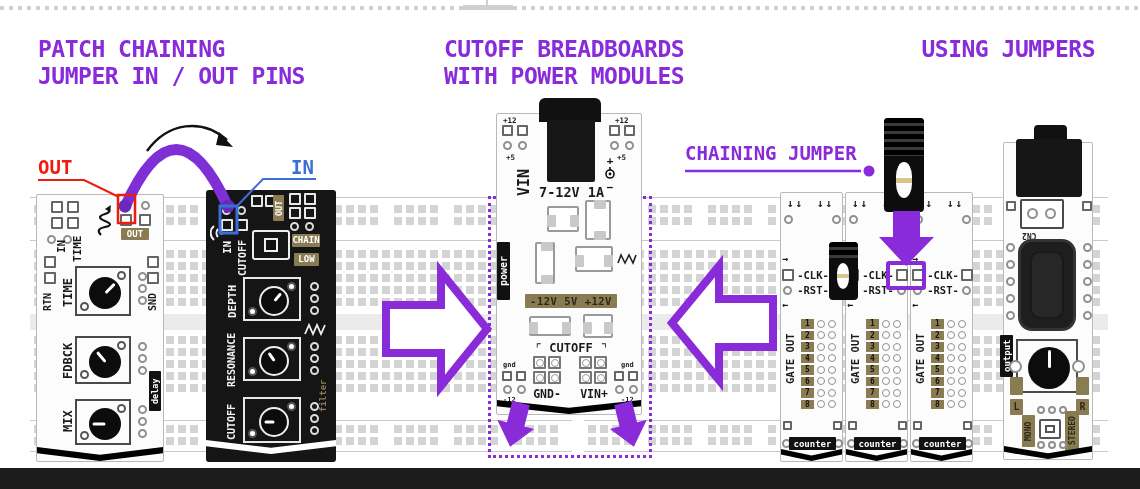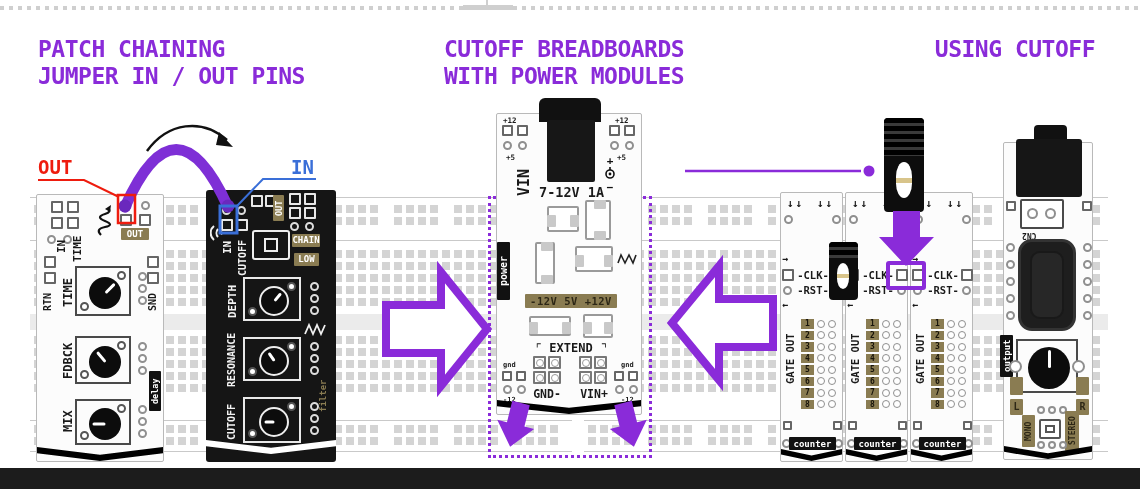--- a/index.html
+++ b/index.html
@@ -94,25 +94,26 @@
 
   <div class="hd toptext" style="left:38px;top:36px;">
     <div>PATCH CHAINING</div>
     <div>JUMPER IN / OUT PINS</div>
   </div>
   <div class="hd hd-c toptext" style="left:420px;top:36px;width:288px;">
     <div>CUTOFF BREADBOARDS</div>
     <div>WITH POWER MODULES</div>
   </div>
   <div class="hd hd-r toptext" style="left:780px;top:36px;width:315px;">
-    <div>USING CUTOFF</div>
+    <div>USING JUMPERS</div>
   </div>
 
   <div class="lbl toptext" style="left:38px;top:158px;color:var(--red);">OUT</div>
   <div class="lbl toptext" style="left:291px;top:158px;color:var(--blue);">IN</div>
+  <div class="lbl toptext" style="left:685px;top:144px;color:var(--purple);">CHAINING JUMPER</div>
 
   <div class="board" style="left:30px;width:542px;">
     <div class="bline" style="top:5px;"></div>
     <div class="rail" style="top:13px;"></div>
     <div class="bline" style="top:48px;"></div>
     <div class="grid" style="top:58px;height:58px;"></div>
     <div class="channel"></div>
     <div class="grid" style="top:144px;height:58px;"></div>
     <div class="bline" style="top:228px;"></div>
     <div class="rail" style="top:233px;"></div>
@@ -323,21 +324,21 @@
     <div class="tan tan-d" style="left:28px;top:180px;width:92px;height:14px;font-size:10.5px;line-height:14px;letter-spacing:0.5px;">-12V 5V +12V</div>
     <div class="comp" style="left:32px;top:202px;width:42px;height:20px;">
         <div class="cpad" style="left:-2px;top:4px;width:9px;height:12px;"></div>
         <div class="cpad" style="right:-2px;top:4px;width:9px;height:12px;"></div>
       </div>
     <div class="comp" style="left:86px;top:200px;width:30px;height:24px;">
         <div class="cpad" style="left:-2px;top:6px;width:9px;height:12px;"></div>
         <div class="cpad" style="right:-2px;top:6px;width:9px;height:12px;"></div>
       </div>
 
-    <div class="vlabel" style="left:34px;top:227px;width:80px;font-size:12px;">⌜ EXTEND ⌝</div>
+    <div class="vlabel" style="left:34px;top:227px;width:80px;font-size:12px;">⌜ CUTOFF ⌝</div>
     <div class="hsq" style="left:36px;top:242px;"></div>
     <div class="hsq" style="left:51px;top:242px;"></div>
     <div class="hsq" style="left:36px;top:257px;"></div>
     <div class="hsq" style="left:51px;top:257px;"></div>
     <div class="hsq" style="left:82px;top:242px;"></div>
     <div class="hsq" style="left:97px;top:242px;"></div>
     <div class="hsq" style="left:82px;top:257px;"></div>
     <div class="hsq" style="left:97px;top:257px;"></div>
     <div class="vlabel" style="left:33px;top:273px;width:34px;font-size:11.5px;">GND-</div>
     <div class="vlabel" style="left:80px;top:273px;width:34px;font-size:11.5px;">VIN+</div>

